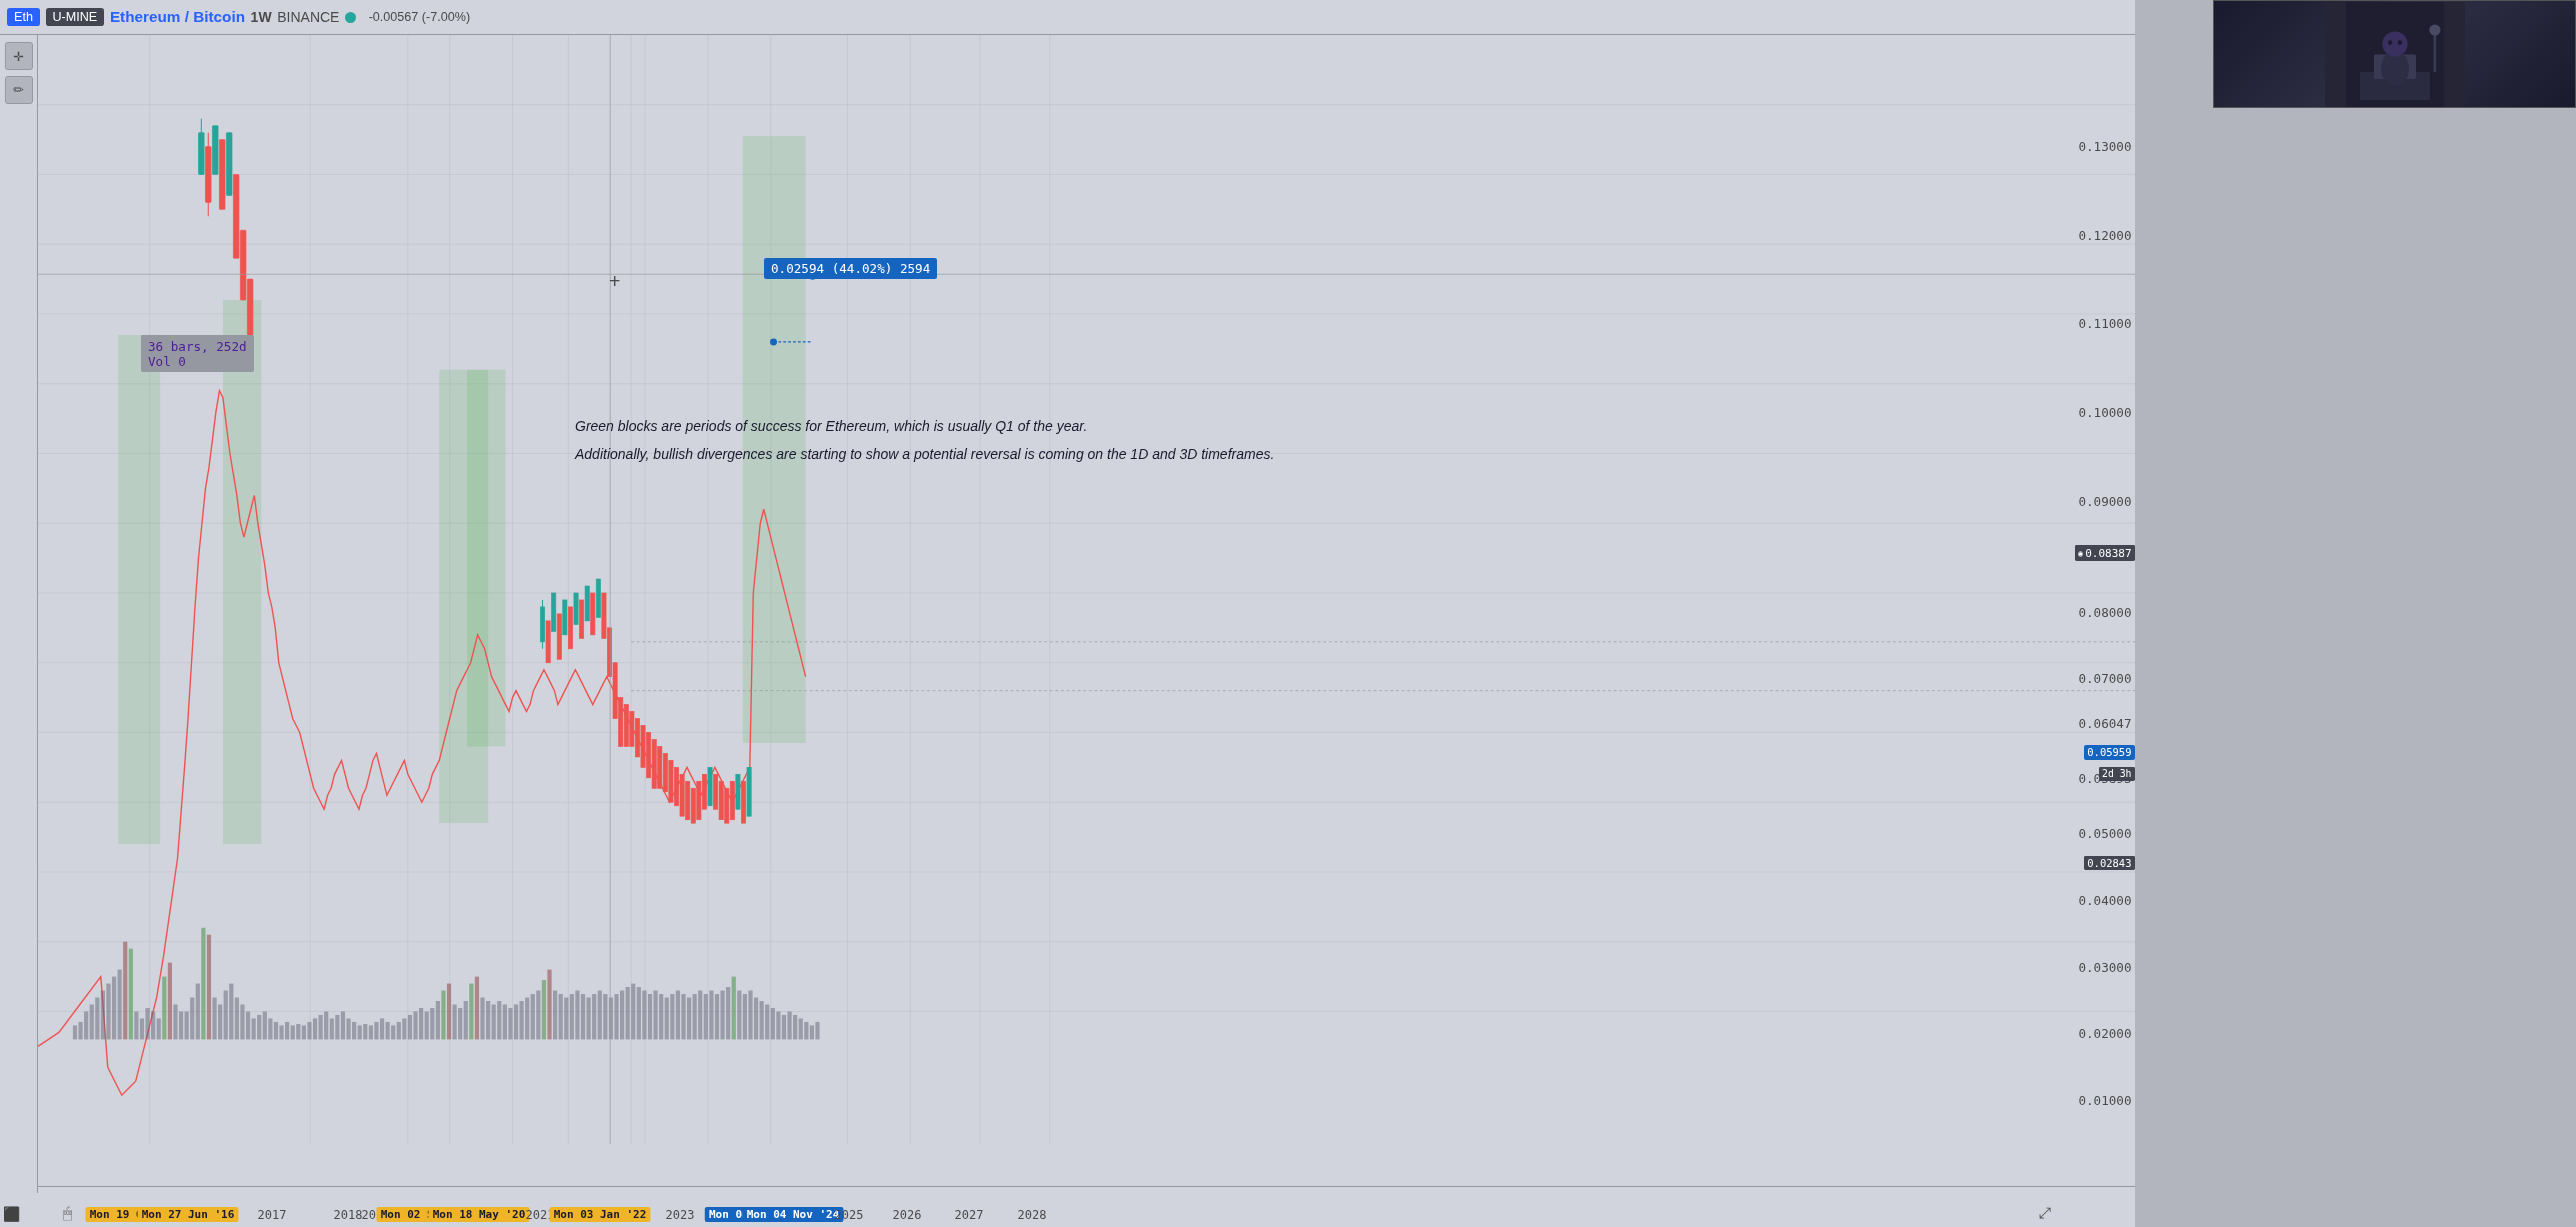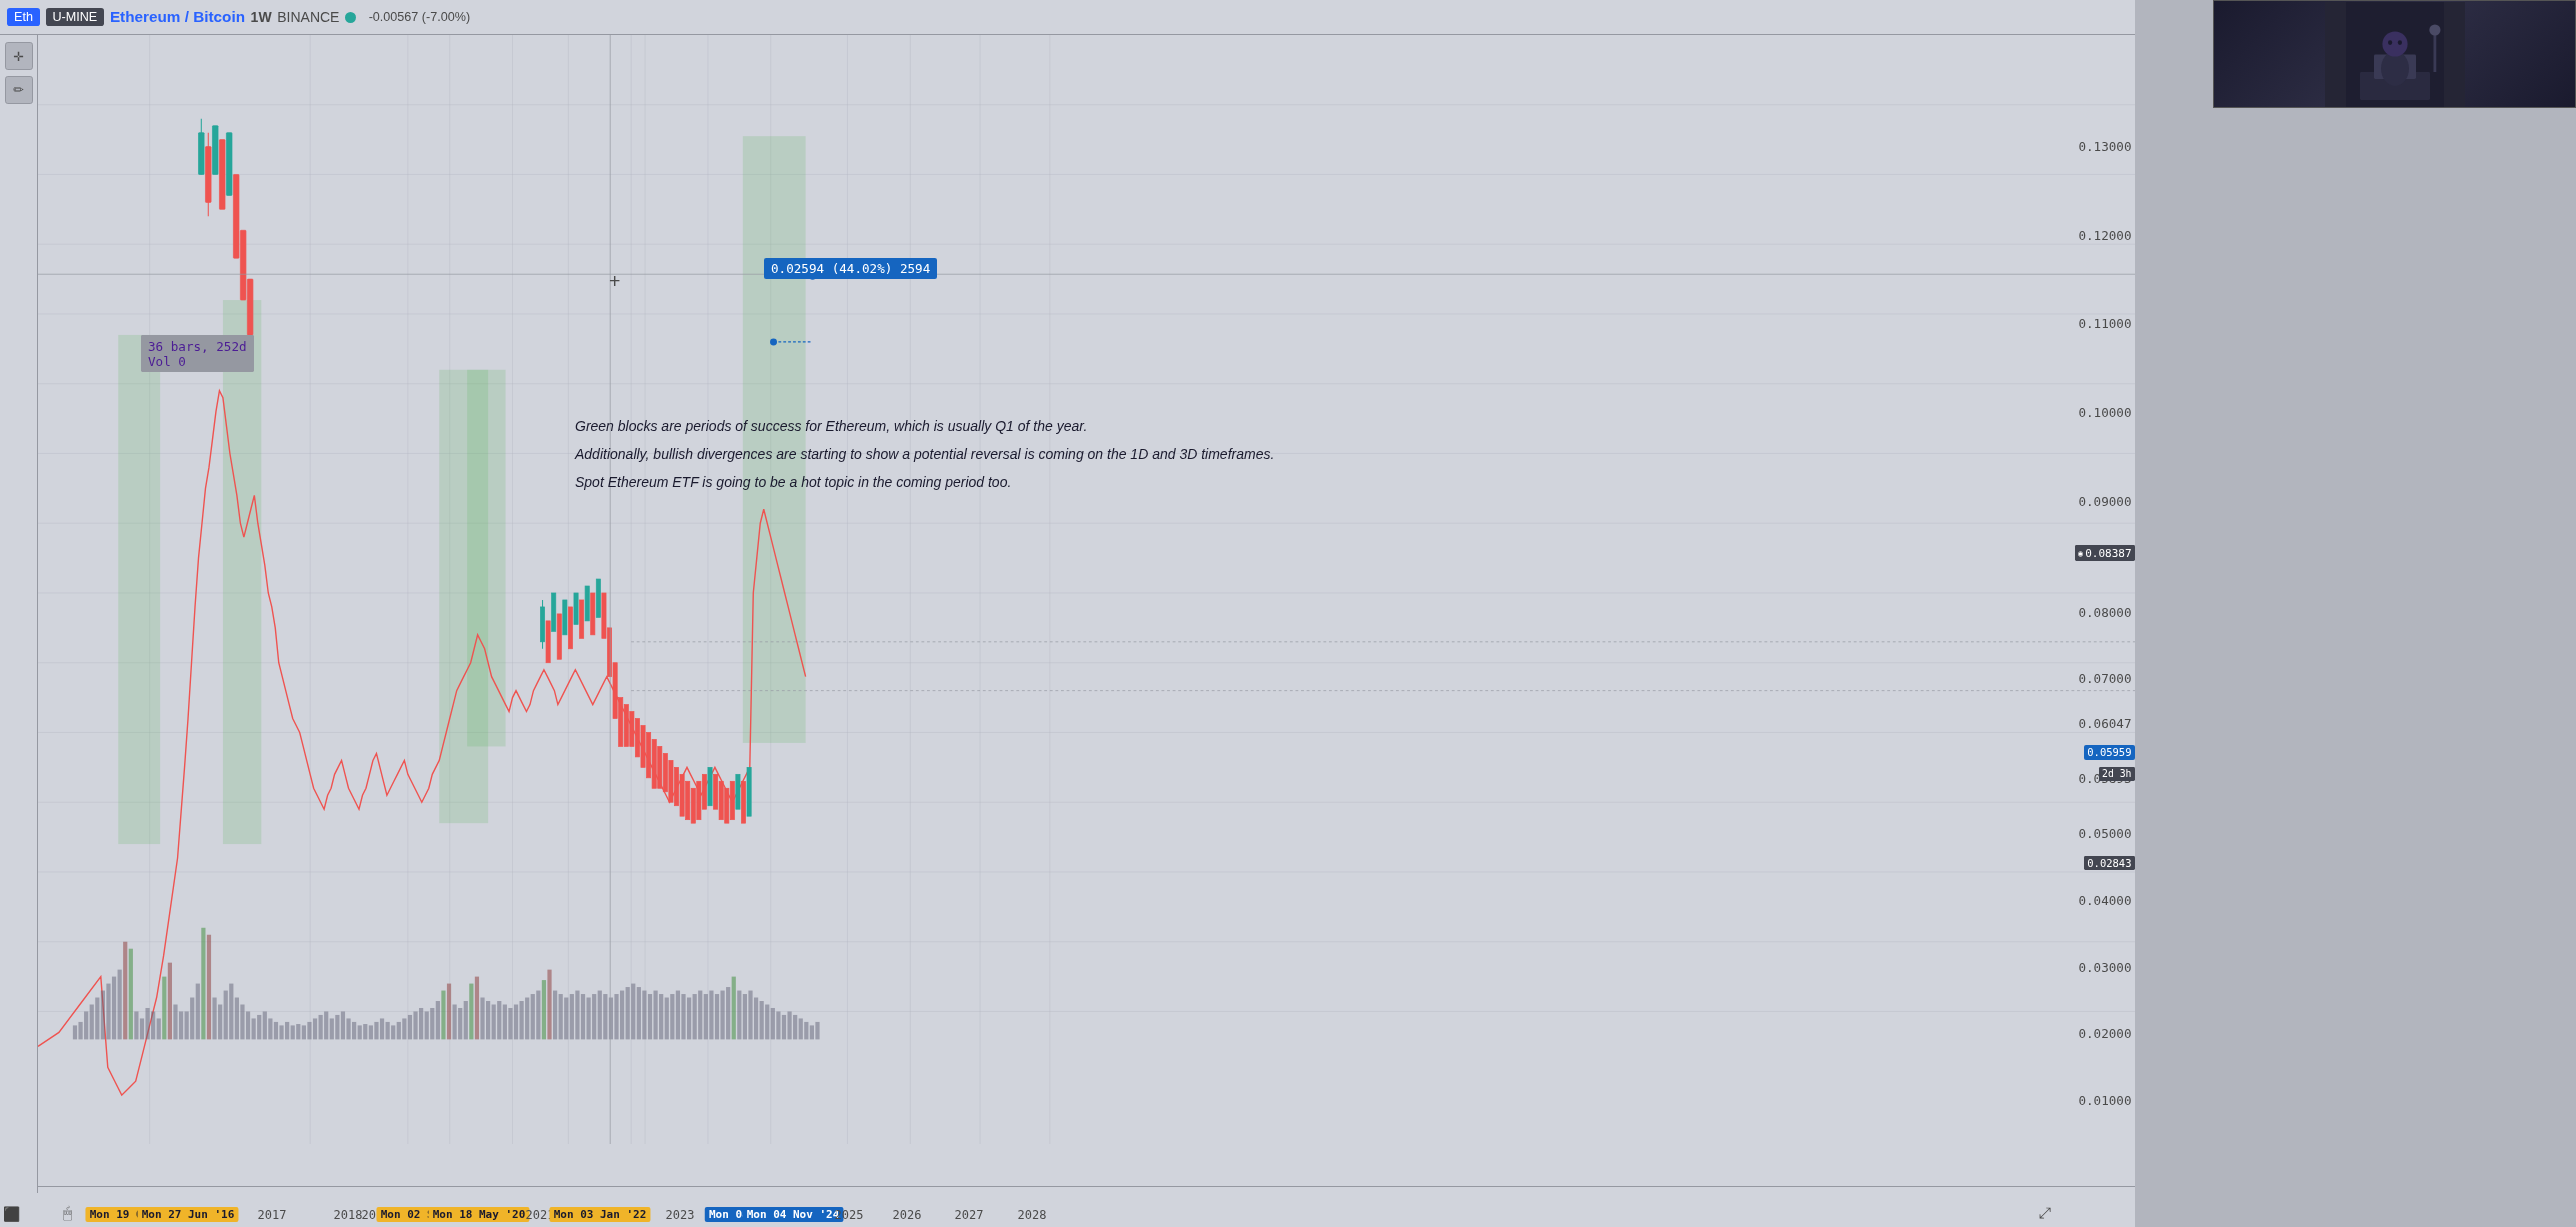--- a/index.html
+++ b/index.html
@@ -607,21 +607,20 @@
       <div>Vol 0</div>
     </div>
 
     <div id="tooltip-box">0.02594 (44.02%) 2594</div>
 
     <div id="plus-cursor">+</div>
 
     <div id="annotation">
       <div style="font-style:italic;">Green blocks are periods of success for Ethereum, which is usually Q1 of the year.</div>
       <div style="font-style:italic;margin-top:5.6px;">Additionally, bullish divergences are starting to show a potential reversal is coming on the 1D and 3D timeframes.</div>
-      <div style="font-style:italic;margin-top:5.6px;">Spot Ethereum ETF is going to be a hot topic in the coming period too.</div>
     </div>
 
   </div>
 
   <div id="right-axis">
 
     <span class="axis-price" style="top:10%;">0.13000</span>
     <span class="axis-price" style="top:18%;">0.12000</span>
     <span class="axis-price" style="top:26%;">0.11000</span>
     <span class="axis-price" style="top:34%;">0.10000</span>

